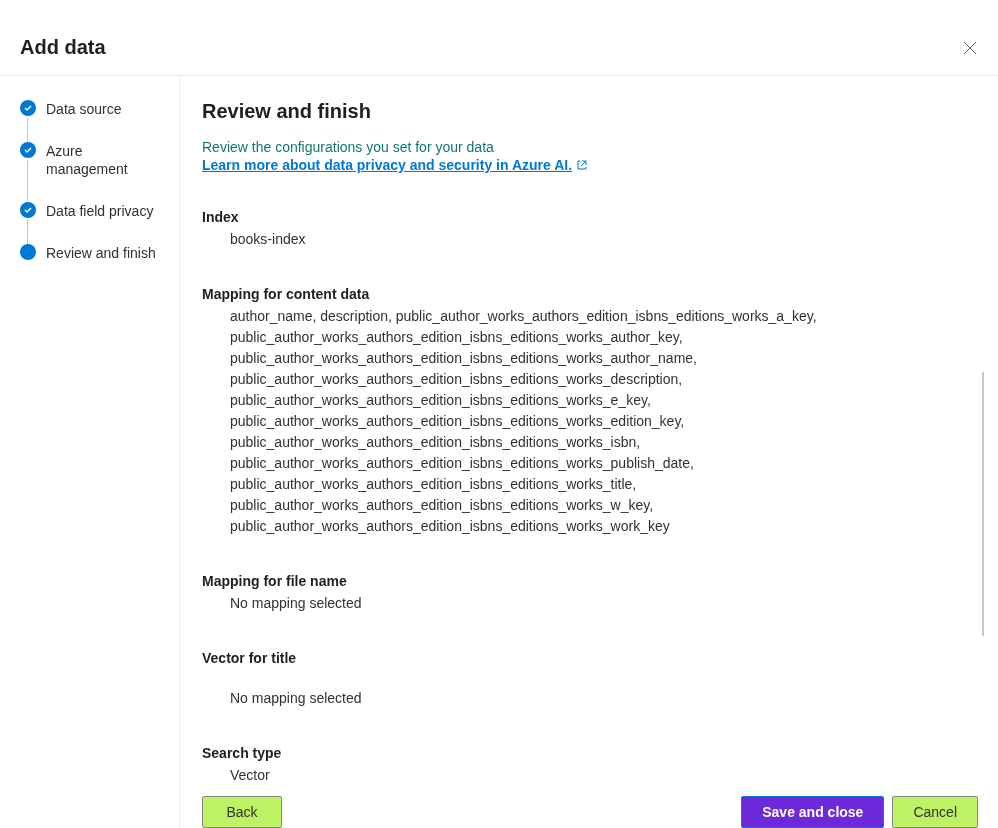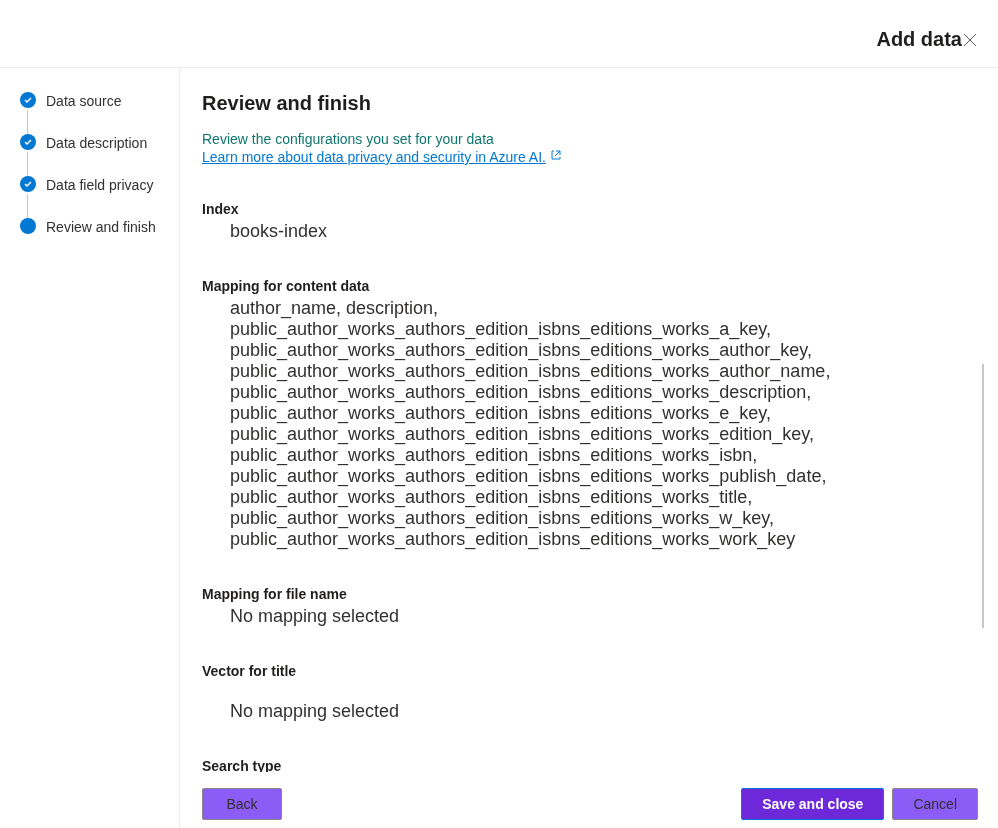--- a/index.html
+++ b/index.html
@@ -7,24 +7,24 @@
       font-family: 'Segoe UI', -apple-system, BlinkMacSystemFont, sans-serif;
       font-size: 14px;
       color: #323130;
       background: #ffffff;
       width: 998px;
       height: 828px;
       overflow: hidden;
       position: relative;
     }
     .header {
-      padding: 28px 20px 16px 20px;
+      padding: 36px 20px 16px 20px;
       border-bottom: 1px solid #edebe9;
       display: flex;
-      justify-content: flex-end;
+      justify-content: space-between;
       align-items: center;
     }
     .header-title {
       font-size: 20px;
       font-weight: 600;
       color: #201f1e;
     }
     .close-icon {
       cursor: pointer;
       width: 16px;
@@ -113,39 +113,40 @@
     .subtitle {
       font-size: 14px;
       color: #0f766e;
       margin-bottom: 2px;
     }
     .link {
       color: #0078d4;
       text-decoration: underline;
       font-size: 14px;
       display: inline-flex;
-      align-items: flex-start;
+      align-items: center;
       gap: 4px;
+      font-weight: bold;
     }
     .link svg { flex-shrink: 0; }
     .section {
       margin-top: 22px;
     }
     .section-first {
       margin-top: 22px;
     }
     .section-label {
       font-weight: 600;
       font-size: 14px;
       color: #201f1e;
       margin-bottom: 4px;
       margin-top: 36px;
     }
     .section-value {
-      font-size: 18px;
+      font-size: 14px;
       color: #323130;
       line-height: 21px;
       max-width: 760px;
       word-wrap: break-word;
       padding-left: 28px;
     }
     .footer {
       padding: 16px 20px 16px 22px;
       display: flex;
       justify-content: space-between;
@@ -155,21 +156,21 @@
     .btn {
       font-family: inherit;
       font-size: 14px;
       padding: 6px 20px;
       border-radius: 2px;
       cursor: pointer;
       min-width: 80px;
       height: 32px;
     }
     .btn-default {
-      background: #8b5cf6;
+      background: #bef264;
       border: 1px solid #8a8886;
       color: #323130;
     }
     .btn-primary {
       background: #6d28d9;
       border: 1px solid #0078d4;
       color: #ffffff;
       font-weight: 600;
     }
     .footer-right {
@@ -208,21 +209,21 @@
         </span>
         <span class="step-label">Data source</span>
         <span class="step-connector"></span>
       </li>
       <li class="step-item">
         <span class="step-marker done">
           <svg width="10" height="10" viewBox="0 0 10 10">
               <path d="M2 5 L4 7 L8 3" stroke="#fff" stroke-width="1.5" fill="none"></path>
             </svg>
         </span>
-        <span class="step-label">Data description</span>
+        <span class="step-label">Azure management</span>
         <span class="step-connector"></span>
       </li>
       <li class="step-item">
         <span class="step-marker done">
           <svg width="10" height="10" viewBox="0 0 10 10">
               <path d="M2 5 L4 7 L8 3" stroke="#fff" stroke-width="1.5" fill="none"></path>
             </svg>
         </span>
         <span class="step-label">Data field privacy</span>
         <span class="step-connector"></span>

